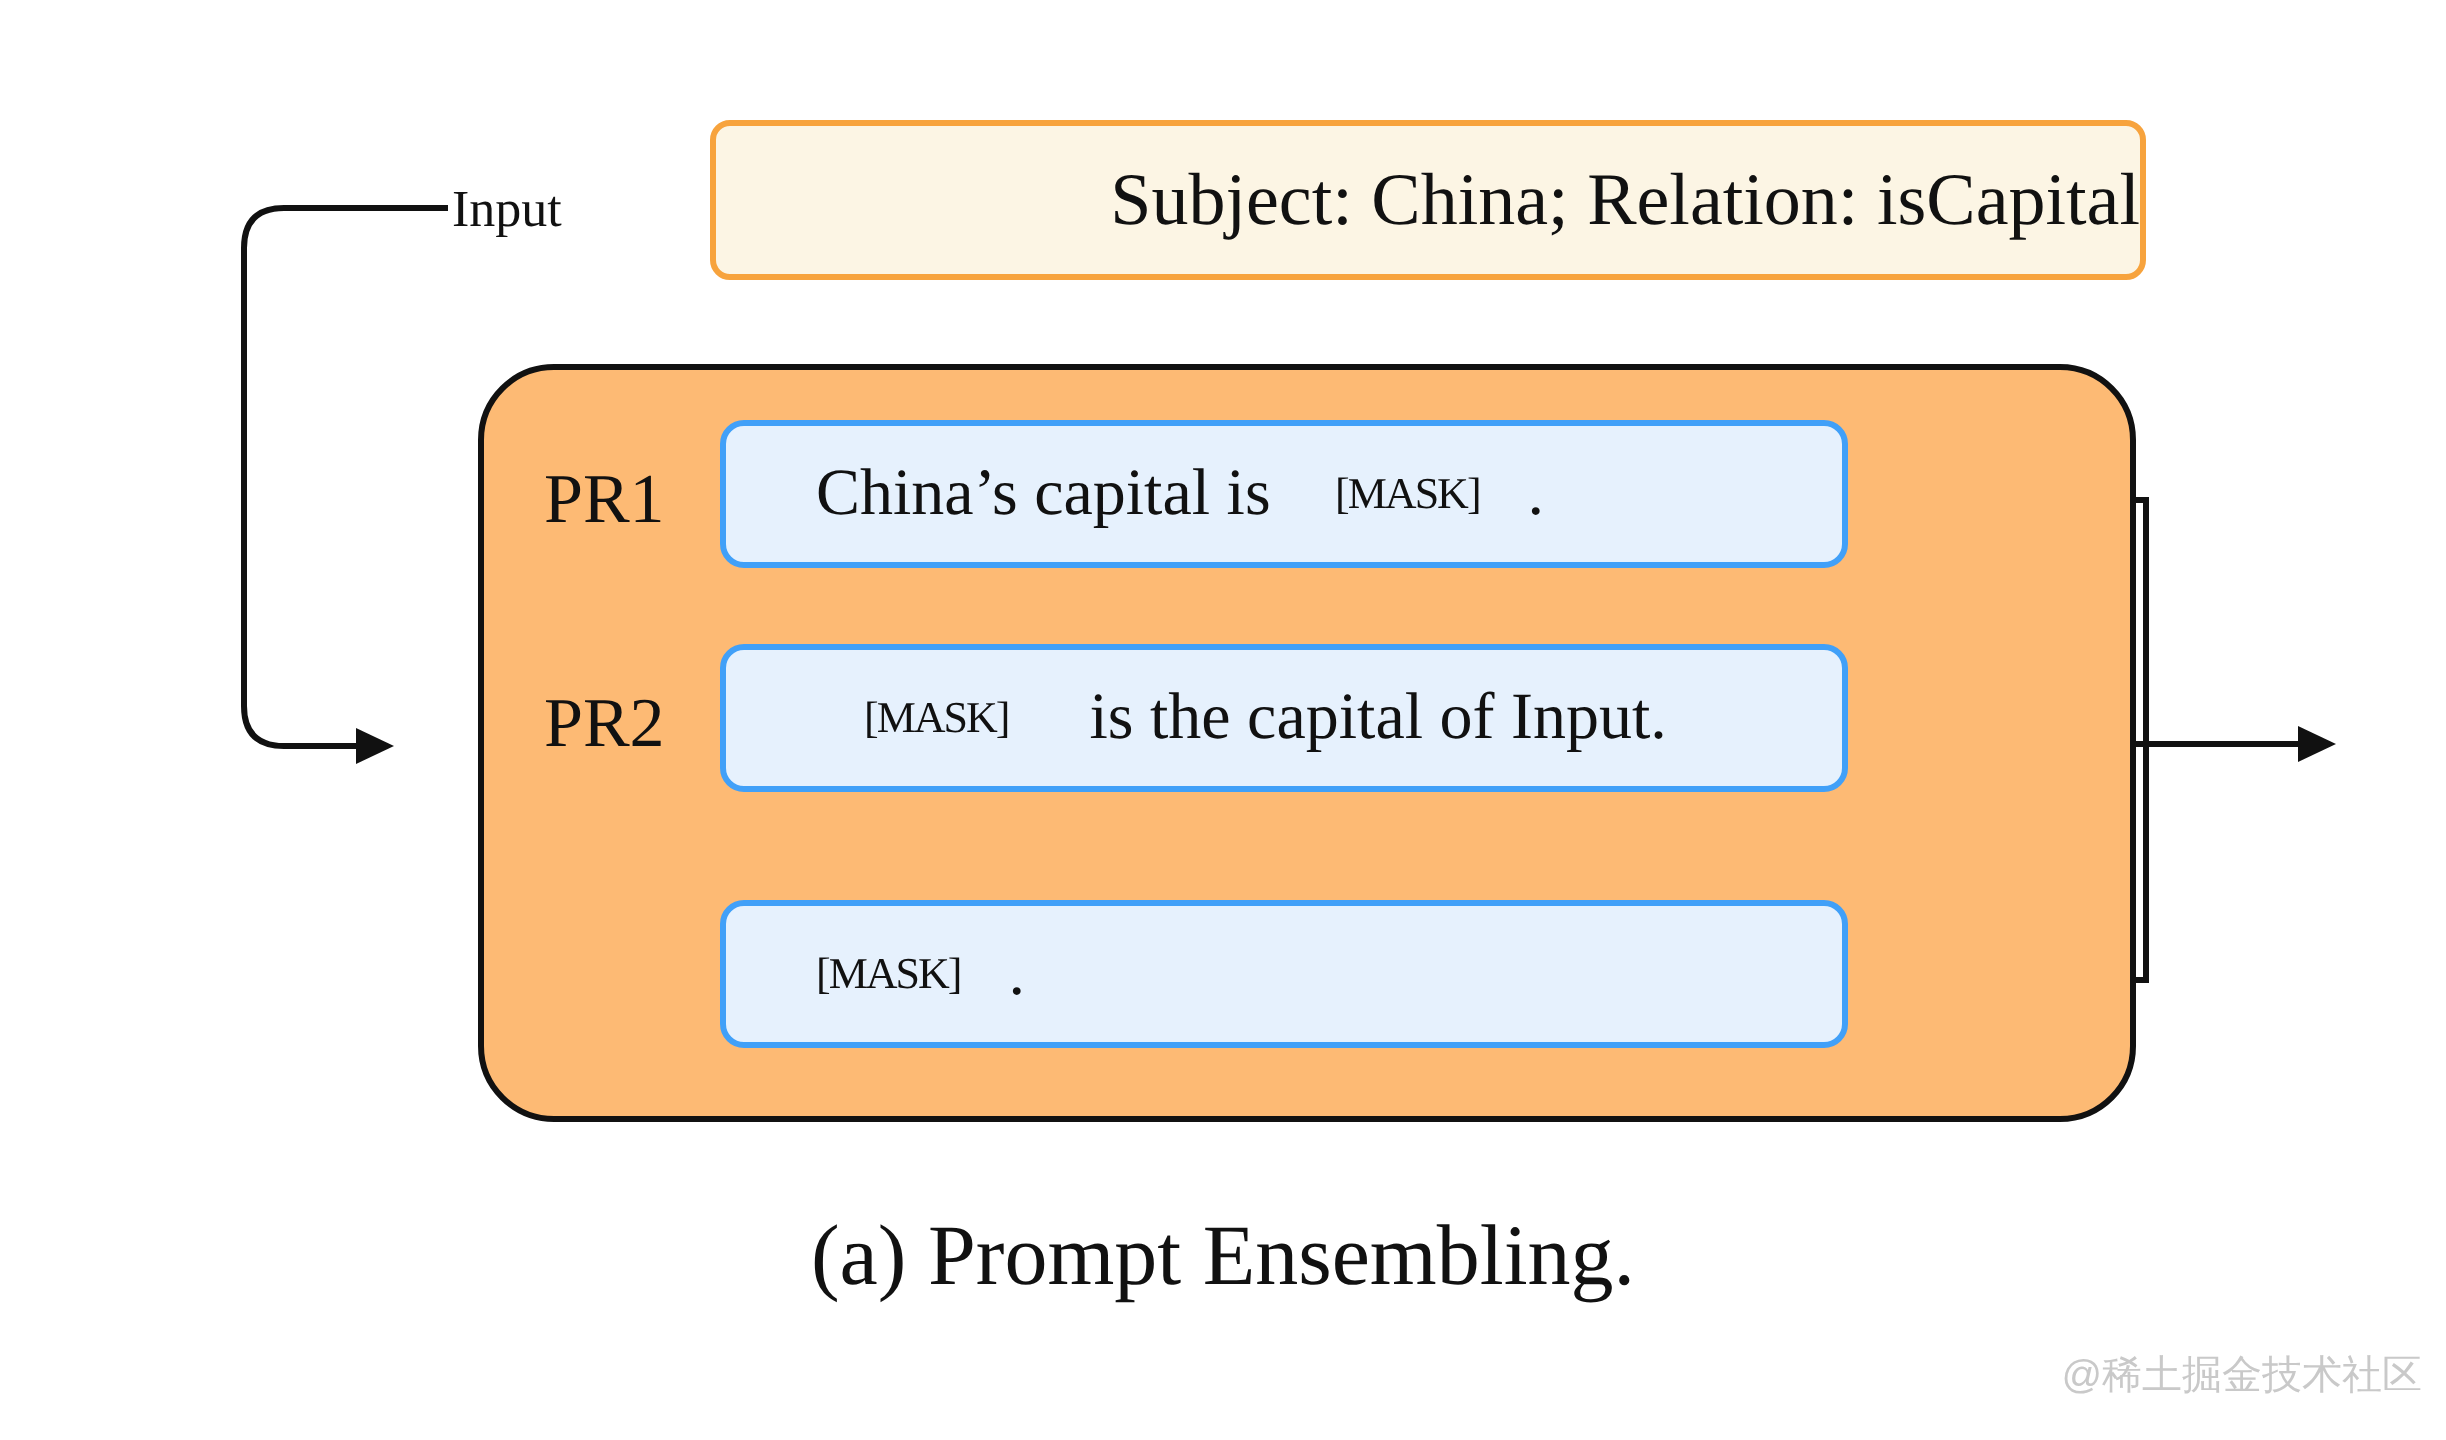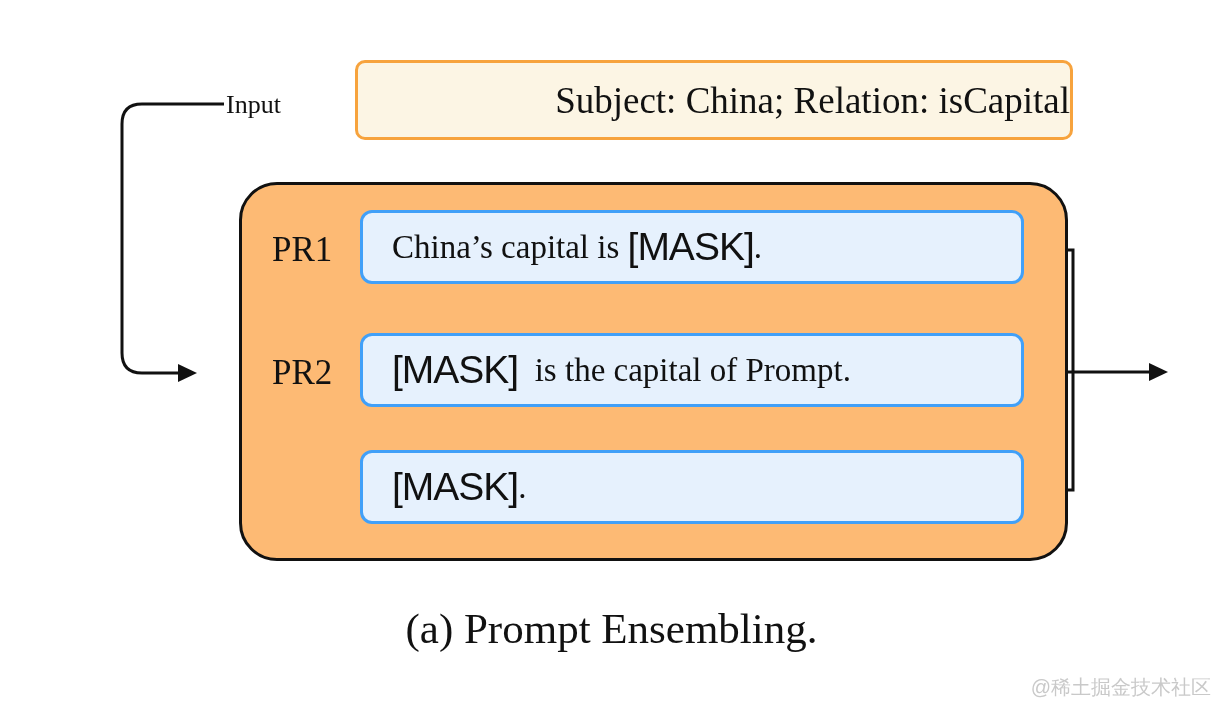--- a/index.html
+++ b/index.html
@@ -66,51 +66,52 @@
     background: #fdba74;
     margin-left: 42px;
   }
   .prompt-row {
     position: absolute;
     left: 0;
     width: 100%;
     height: 80px;
   }
   .prompt-row.row-0 { top: 25px; }
-  .prompt-row.row-1 { top: 148px; }
+  .prompt-row.row-1 { top: 137px; }
   .prompt-row.row-2 { top: 265px; }
   .pr-label {
     position: absolute;
     left: 30px;
     top: 0;
     height: 80px;
     display: flex;
     align-items: center;
     font-size: 35px;
     white-space: pre;
   }
   .prompt-box {
     position: absolute;
     left: 118px;
     top: 0;
-    width: 664px;
+    width: 564px;
     height: 74px;
     background: var(--prompt-box-bg, #E6F1FD);
     border: 3px solid var(--prompt-box-border, #41A0F8);
     border-radius: 12px;
     display: flex;
     align-items: center;
-    padding-left: 29px;
+    padding-left: 45px;
     box-sizing: border-box;
     font-size: 33px;
     white-space: pre;
+    gap: 24px;
   }
   .mask {
-    font-family: Liberation Sans, sans-serif;
-    font-size: 39px;
+    font-family: Liberation Serif, serif;
+    font-size: 22px;
     letter-spacing: -1px;
   }
   .caption {
     position: absolute;
     left: 0;
     top: 604px;
     width: 1223px;
     text-align: center;
     font-size: 43px;
     white-space: pre;
@@ -153,21 +154,21 @@
     <div class="prompt-row row-0">
       <span class="pr-label">PR1</span>
       <div class="prompt-box">
         <span>China’s capital is </span><span class="mask">[MASK]</span><span>.</span>
       </div>
     </div>
 
     <div class="prompt-row row-1">
       <span class="pr-label">PR2</span>
       <div class="prompt-box">
-        <span></span><span class="mask">[MASK]</span><span>  is the capital of Prompt.</span>
+        <span></span><span class="mask">[MASK]</span><span>  is the capital of Input.</span>
       </div>
     </div>
 
     <div class="prompt-row row-2">
       <div class="prompt-box">
         <span class="mask">[MASK]</span><span>.</span>
       </div>
     </div>
 
   </div>

